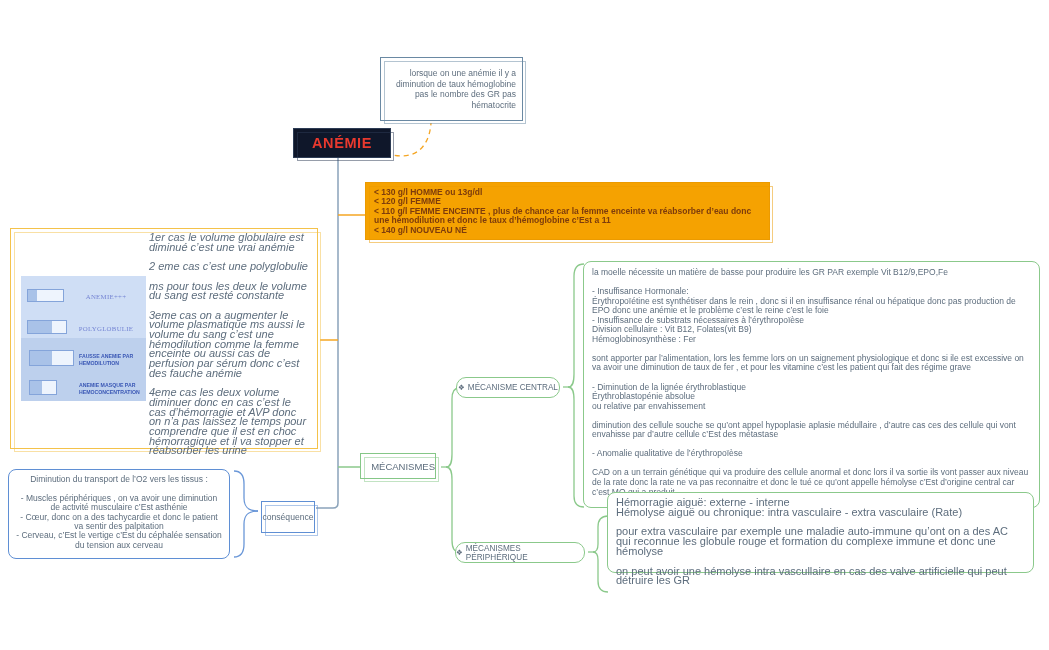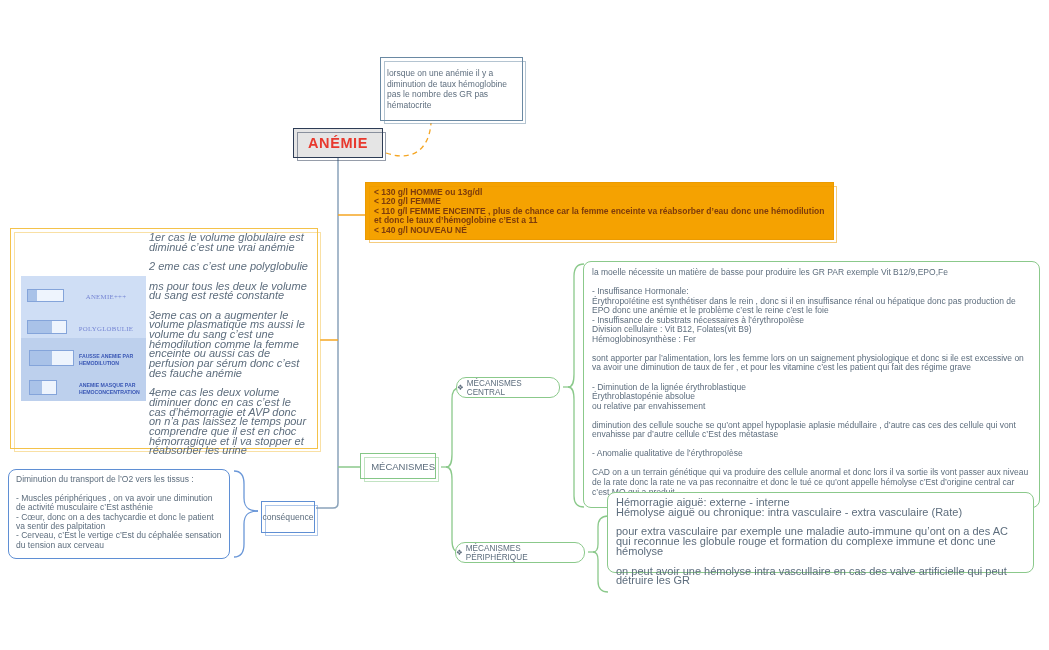--- a/index.html
+++ b/index.html
@@ -10,47 +10,47 @@
   #connectors { position:absolute; left:0; top:0; z-index:0; }
 
   .node { position:absolute; z-index:1; background:#fff; border:1px solid var(--c,#999); color:#5d6d7d; }
   .stack::after { content:""; position:absolute; left:3px; top:3px; right:-4px; bottom:-4px;
                   border:1px solid var(--c,#999); opacity:.5; z-index:-1; }
   .rounded { border-radius:9px; }
   .ml { white-space:pre-line; }
 
   
   #note-box { left:380px; top:57px; width:143px; height:64px; --c:#6a89a3;
-              display:flex; align-items:center; justify-content:center; text-align:left;
+              display:flex; align-items:center; justify-content:center; text-align:right;
               font-size:8.5px; line-height:10.5px; padding:4px 6px; color:#5e6e7e; }
 
   
-  #root-box { left:293px; top:128px; width:90px; height:30px; --c:#2d3c55; background:#e5e5e5;
+  #root-box { left:293px; top:128px; width:98px; height:30px; --c:#2d3c55; background:#0f172a;
               display:flex; align-items:center; justify-content:center; }
   #root-box .lbl { color:#e8392e; font-weight:bold; font-size:14.5px; letter-spacing:.6px; }
 
   
-  #thr-box { left:365px; top:182px; width:469px; height:58px; --c:#eb9a00; background:#f5a201;
+  #thr-box { left:365px; top:182px; width:405px; height:58px; --c:#eb9a00; background:#f5a201;
              color:#7d3c0c; font-size:8.5px; font-weight:600; line-height:9.4px; padding:5px 8px; }
 
   
   #vol-box { left:10px; top:228px; width:308px; height:221px; --c:#f4c24a; }
   #vol-text { position:absolute; left:138px; top:4px; width:160px; font-size:11px; line-height:9.7px; color:#5d6d7d;font-style:italic; }
   #vol-img { position:absolute; left:10px; top:47px; width:125px; height:125px; }
   #vol-img .panel-top { position:absolute; left:0; top:0; width:125px; height:62px; background:#cfdef5; }
   #vol-img .panel-bot { position:absolute; left:0; top:62px; width:125px; height:63px; background:#bdd0ed; }
   .vbar { position:absolute; border:1px solid #84a4da; background:#eef4fd; }
   .vbar .fill { height:100%; background:#a9c2e8; }
   .vlab { position:absolute; text-align:center; }
   .vlab.serif { font-family:"Liberation Serif", serif; font-size:6.8px; color:#7585d4; letter-spacing:.3px; }
   .vlab.boldblue { font-size:5.2px; font-weight:bold; color:#3a57b5; line-height:6.5px; text-align:left; }
 
   
   #o2-box { left:8px; top:469px; width:222px; height:90px; --c:#5f8fd4; border-radius:8px;
-            font-size:8.5px; line-height:9.4px; padding:5px 7px; }
+            font-size:8.5px; line-height:9.4px; padding:5px 7px;text-align:center; }
 
   
   #cons-box { left:261px; top:501px; width:54px; height:32px; --c:#5f8fd4;
               display:flex; align-items:center; justify-content:center; font-size:8.6px; color:#5d6d7d; }
 
   
   #mec-box { left:360px; top:453px; width:76px; height:26px; --c:#85c787;
              display:flex; align-items:center; justify-content:flex-end; font-size:9.5px; color:#5d6d7d; }
 
   .pill { --c:#8bc98b; border-radius:10px; display:flex; align-items:center; justify-content:center;
@@ -153,21 +153,21 @@
   <div id="cons-box" class="node stack">
     <span>conséquence</span>
   </div>
 
   <div id="mec-box" class="node stack">
     <span>MÉCANISMES</span>
   </div>
 
   <div id="central-box" class="node pill">
     <span class="dmd">❖</span>
-    <span>MÉCANISMES CENTRAL</span>
+    <span>MÉCANISME CENTRAL</span>
   </div>
 
   <div id="periph-box" class="node pill">
     <span class="dmd">❖</span>
     <span>MÉCANISMES PÉRIPHÉRIQUE</span>
   </div>
 
   <div id="central-detail" class="node rounded ml">la moelle nécessite un matière de basse pour produire les GR PAR exemple Vit B12/9,EPO,Fe
 
 - Insuffisance Hormonale:

